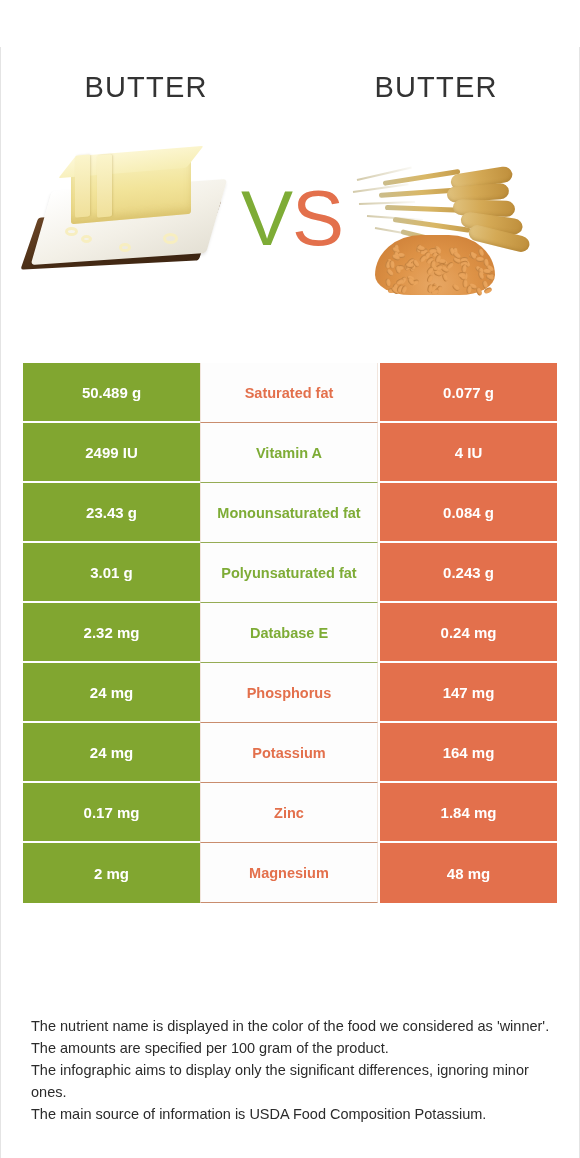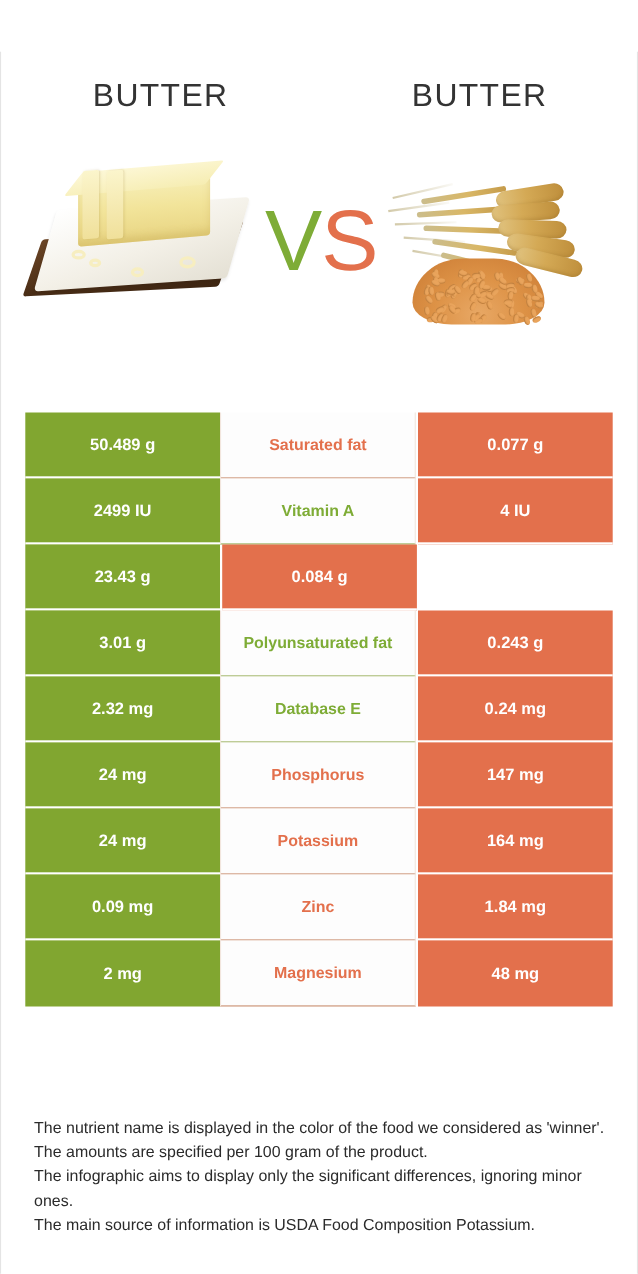--- a/index.html
+++ b/index.html
@@ -174,21 +174,21 @@
     position: absolute;
     width: 8px; height: 5px;
     background: #e9a45c;
     border-radius: 50%;
     box-shadow: inset 0 -1px 1px rgba(150,90,30,0.5);
   }
 
   
   .table {
     position: absolute;
-    left: 22px; top: 328px;
+    left: 22px; top: 316px;
     width: 536px;
   }
   .row {
     display: flex;
     width: 536px;
     height: 60px;
   }
   .cell {
     display: flex;
     align-items: center;
@@ -394,20 +394,21 @@
           <div class="cell cell-mid orange-text">Saturated fat</div>
           <div class="cell cell-right">0.077 g</div>
         </div>
         <div class="row">
           <div class="cell cell-left">2499 IU</div>
           <div class="cell cell-mid win-green green-text">Vitamin A</div>
           <div class="cell cell-right">4 IU</div>
         </div>
         <div class="row">
           <div class="cell cell-left">23.43 g</div>
+          <div class="cell cell-mid win-green green-text">Monounsaturated fat</div>
           <div class="cell cell-right">0.084 g</div>
         </div>
         <div class="row">
           <div class="cell cell-left">3.01 g</div>
           <div class="cell cell-mid win-green green-text">Polyunsaturated fat</div>
           <div class="cell cell-right">0.243 g</div>
         </div>
         <div class="row">
           <div class="cell cell-left">2.32 mg</div>
           <div class="cell cell-mid win-green green-text">Database E</div>
@@ -417,21 +418,21 @@
           <div class="cell cell-left">24 mg</div>
           <div class="cell cell-mid orange-text">Phosphorus</div>
           <div class="cell cell-right">147 mg</div>
         </div>
         <div class="row">
           <div class="cell cell-left">24 mg</div>
           <div class="cell cell-mid orange-text">Potassium</div>
           <div class="cell cell-right">164 mg</div>
         </div>
         <div class="row">
-          <div class="cell cell-left">0.09 mg</div>
+          <div class="cell cell-left">0.17 mg</div>
           <div class="cell cell-mid orange-text">Zinc</div>
           <div class="cell cell-right">1.84 mg</div>
         </div>
         <div class="row">
           <div class="cell cell-left">2 mg</div>
           <div class="cell cell-mid orange-text">Magnesium</div>
           <div class="cell cell-right">48 mg</div>
         </div>
       </div>
   </div>

